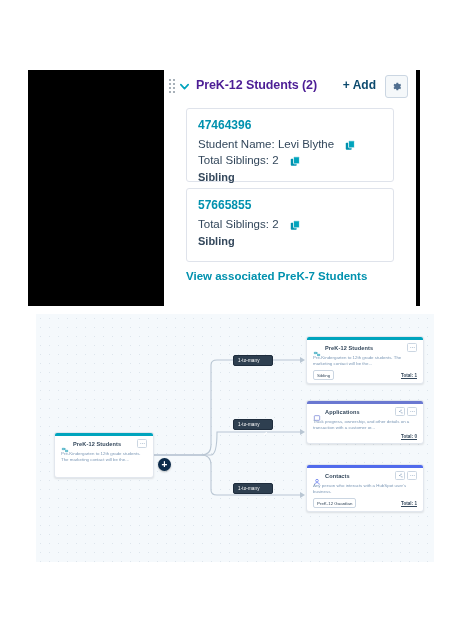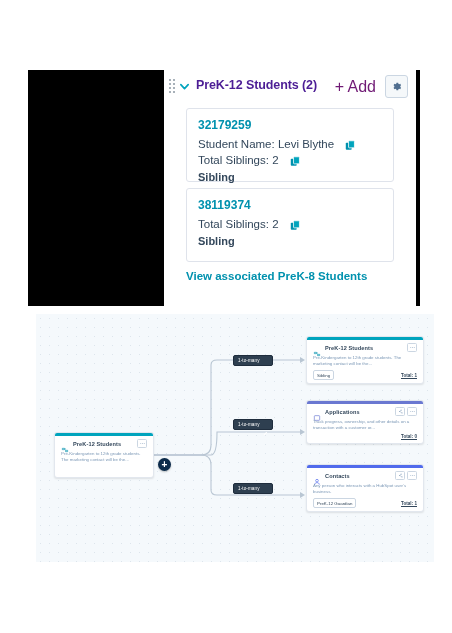--- a/index.html
+++ b/index.html
@@ -15,22 +15,22 @@
              background:#ffffff;overflow:hidden;}
 
   .crm-header{position:absolute;left:0;top:0;width:252px;height:32px;}
   .drag-handle{position:absolute;left:4px;top:8px;width:8px;height:16px;
       background-image:radial-gradient(#99a3ad 40%, transparent 41%);
       background-size:4px 4px;background-position:0 0;opacity:.85;}
   .chev{position:absolute;left:15px;top:11px;width:11px;height:11px;}
   .chev svg{display:block;}
   .crm-title{position:absolute;left:32px;top:8px;font-size:12.5px;font-weight:bold;
              color:#4c1d95;letter-spacing:-0.1px;white-space:nowrap;}
-  .add-btn{position:absolute;right:40px;top:8px;font-size:16px;font-weight:normal;
-           color:#701a75;white-space:nowrap;cursor:pointer;}
+  .add-btn{position:absolute;right:40px;top:8px;font-size:12px;font-weight:bold;
+           color:#0c4a6e;white-space:nowrap;cursor:pointer;}
   .gear-btn{position:absolute;right:8px;top:5px;width:21px;height:21px;border:1px solid #cbd6e2;
             border-radius:3px;background:#f5f8fa;display:flex;align-items:center;justify-content:center;
             cursor:pointer;}
 
   
   .rec-card{position:absolute;left:22px;width:208px;background:#ffffff;
             border:1px solid #dfe3eb;border-radius:3px;padding:9px 11px 9px 11px;box-sizing:border-box;}
   .rec-card.c1{top:38px;height:74px;}
   .rec-card.c2{top:118px;height:74px;}
   .rec-id{font-size:12px;font-weight:bold;color:#0091ae;line-height:15px;margin-bottom:3px;cursor:pointer;}
@@ -102,21 +102,21 @@
     <div class="crm-title">PreK-12 Students (2)</div>
     <div class="add-btn">+ Add</div>
     <div class="gear-btn">
       <svg width="11" height="11" viewBox="0 0 16 16">
           <path fill="#516f90" d="M8 5.4A2.6 2.6 0 1 0 8 10.6 2.6 2.6 0 0 0 8 5.4zm0 4.1A1.5 1.5 0 1 1 8 6.5a1.5 1.5 0 0 1 0 3zM13.6 8c0-.3 0-.6-.1-.8l1.2-.9-1.3-2.2-1.4.6c-.4-.3-.8-.6-1.3-.7L10.5 2.5h-2.6L7.7 4c-.5.1-.9.4-1.3.7l-1.4-.6-1.3 2.2 1.2.9c0 .3-.1.5-.1.8s0 .6.1.8l-1.2.9 1.3 2.2 1.4-.6c.4.3.8.6 1.3.7l.2 1.5h2.6l.2-1.5c.5-.1.9-.4 1.3-.7l1.4.6 1.3-2.2-1.2-.9c.1-.2.1-.5.1-.8z"></path>
         </svg>
     </div>
   </div>
 
   <div class="rec-card c1">
-    <div class="rec-id">32179259</div>
+    <div class="rec-id">47464396</div>
     <div class="rec-line">
       <span class="lbl">Student Name: Levi Blythe</span>
       <span class="copy-ic">
         <svg width="11" height="11" viewBox="0 0 14 14">
             <rect x="1" y="3.5" width="7.5" height="9" rx="1" fill="#0091ae"></rect>
             <rect x="4.5" y="1" width="7.5" height="9" rx="1" fill="#00a4bd" stroke="#ffffff" stroke-width="1"></rect>
           </svg>
       </span>
     </div>
     <div class="rec-line">
@@ -125,34 +125,34 @@
         <svg width="11" height="11" viewBox="0 0 14 14">
             <rect x="1" y="3.5" width="7.5" height="9" rx="1" fill="#0091ae"></rect>
             <rect x="4.5" y="1" width="7.5" height="9" rx="1" fill="#00a4bd" stroke="#ffffff" stroke-width="1"></rect>
           </svg>
       </span>
     </div>
     <div class="rec-tag">Sibling</div>
   </div>
 
   <div class="rec-card c2">
-    <div class="rec-id">38119374</div>
+    <div class="rec-id">57665855</div>
     <div class="rec-line">
       <span class="lbl">Total Siblings: 2</span>
       <span class="copy-ic">
         <svg width="11" height="11" viewBox="0 0 14 14">
             <rect x="1" y="3.5" width="7.5" height="9" rx="1" fill="#0091ae"></rect>
             <rect x="4.5" y="1" width="7.5" height="9" rx="1" fill="#00a4bd" stroke="#ffffff" stroke-width="1"></rect>
           </svg>
       </span>
     </div>
     <div class="rec-tag">Sibling</div>
   </div>
 
-  <div class="view-assoc">View associated PreK-8 Students</div>
+  <div class="view-assoc">View associated PreK-7 Students</div>
 </div>
 
 <div class="canvas">
 
   <svg class="edges" viewBox="0 0 398 248">
     <path d="M118 141 H165 Q175 141 175 131 V51 Q175 46 181 46 H266" fill="none" stroke="#b9c6d3" stroke-width="1.1"></path>
     <path d="M118 141 H175 Q181 141 181 118 H266" fill="none" stroke="#b9c6d3" stroke-width="1.1"></path>
     <path d="M118 141 H165 Q175 141 175 151 V176 Q175 181 181 181 H266" fill="none" stroke="#b9c6d3" stroke-width="1.1"></path>
     <path d="M264 43 l5 3 -5 3 z" fill="#b9c6d3"></path>
     <path d="M264 115 l5 3 -5 3 z" fill="#b9c6d3"></path>

